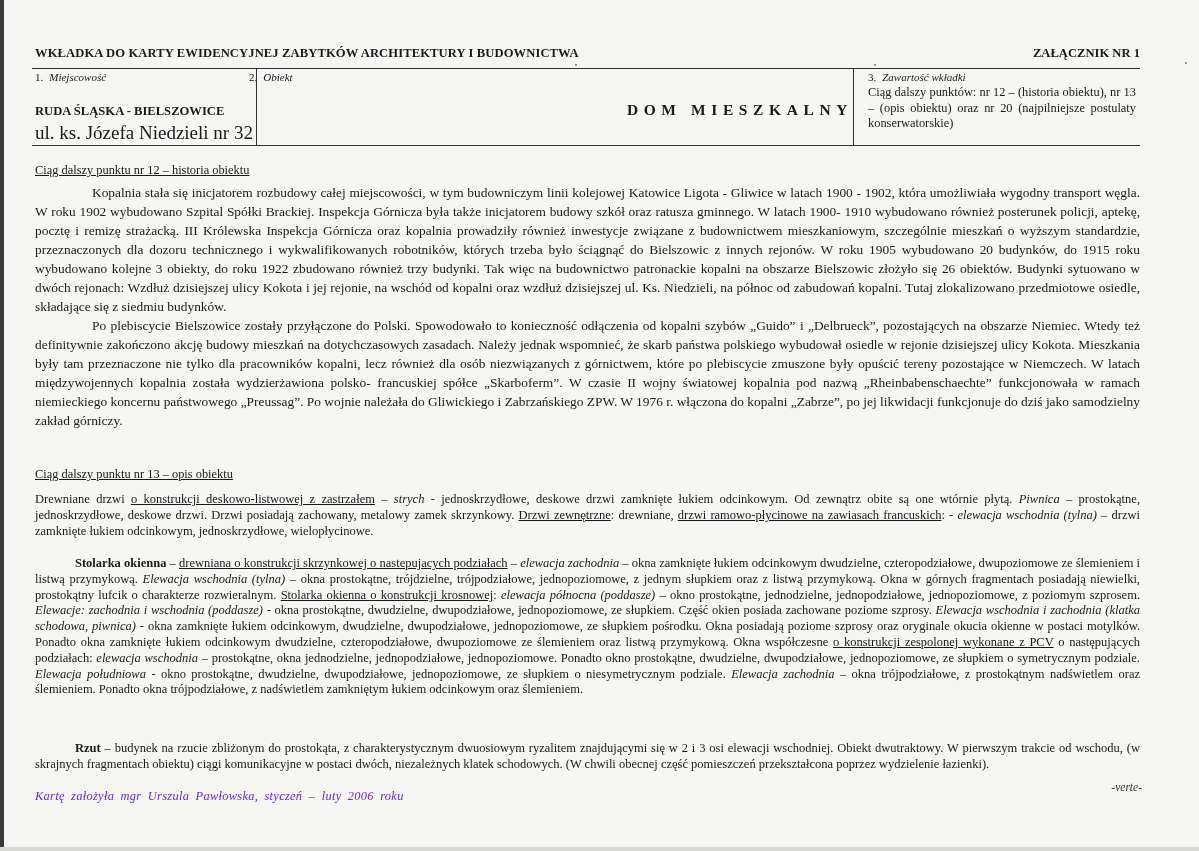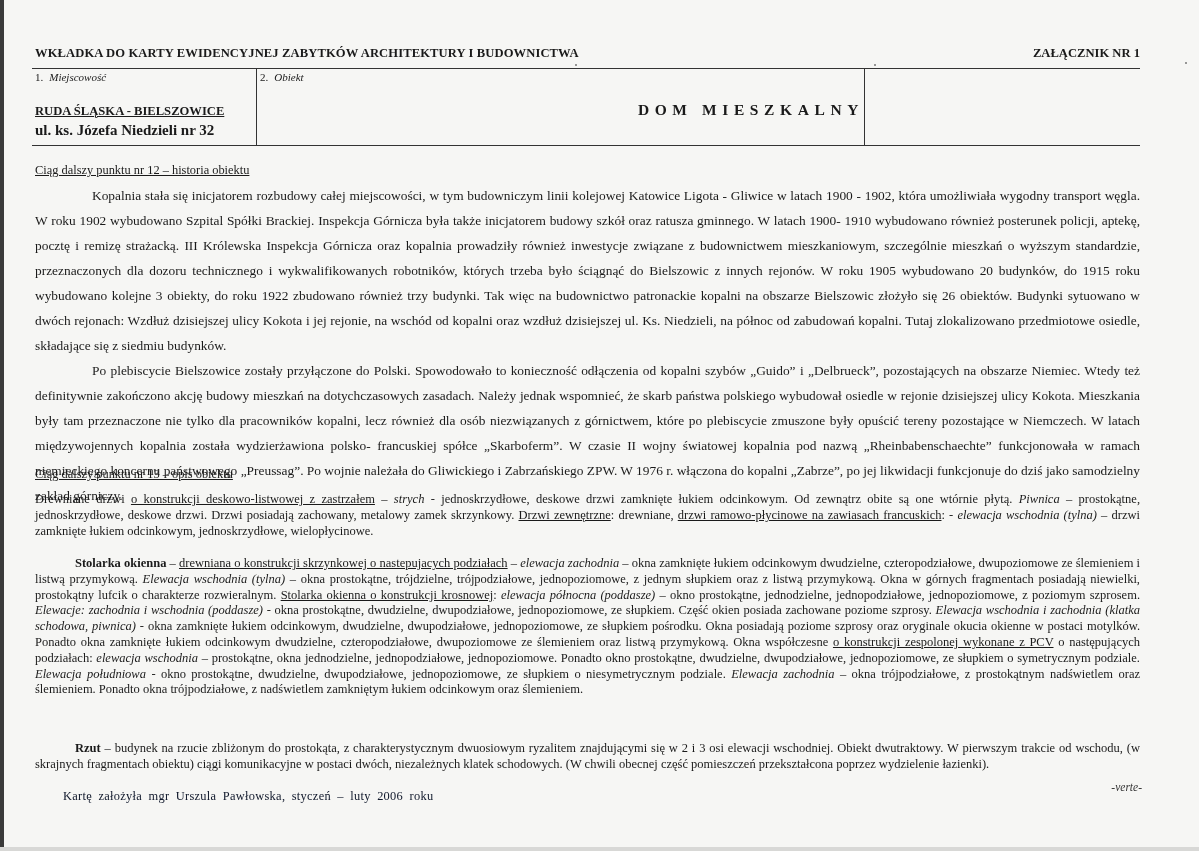--- a/index.html
+++ b/index.html
@@ -15,42 +15,42 @@
   .page { position: absolute; left: 35px; top: 0; width: 1110px; }
 
   .doc-header { position: absolute; top: 46px; left: 0; width: 1105px; height: 16px; }
   .doc-title { position: absolute; left: 0; top: 0; font-weight: bold; font-size: 12.6px; letter-spacing: 0.1px; }
   .doc-annex { position: absolute; right: 0; top: 0; font-weight: bold; font-size: 12.6px; }
 
   .form-table { position: absolute; top: 68px; left: -3px; width: 1108px; height: 76px;
     border-top: 1.5px solid #333; border-bottom: 1.5px solid #333; }
   .cell { position: absolute; top: 0; height: 76px; }
   .cell-1 { left: 0; width: 224px; border-right: 1px solid #333; }
-  .cell-2 { left: 225px; width: 607px; border-right: 1px solid #333; }
+  .cell-2 { left: 214px; width: 607px; border-right: 1px solid #333; }
   .cell-3 { left: 833px; width: 275px; }
   .cell-label { position: absolute; top: 2px; left: 3px; font-size: 11px; }
   .cell-label .num { font-style: normal; }
   .cell-label .txt { font-style: italic; margin-left: 6px; }
-  .loc-city { position: absolute; top: 35px; left: 3px; font-weight: bold; font-size: 12.6px; white-space: nowrap; text-decoration: underline; }
-  .loc-street { position: absolute; top: 53px; left: 3px; font-weight: bold; font-size: 15px; white-space: nowrap; }
+  .loc-city { position: absolute; top: 35px; left: 3px; font-weight: bold; font-size: 12.6px; white-space: nowrap; }
+  .loc-street { position: absolute; top: 53px; left: 3px; font-weight: normal; font-size: 19px; white-space: nowrap; }
   .object-name { position: absolute; top: 32px; left: 0; width: 607px; text-align: right;
     font-weight: bold; font-size: 15.5px; letter-spacing: 5.6px; }
   .contents-text { position: absolute; top: 16px; left: 3px; width: 268px; font-size: 12.4px; line-height: 15.5px;
     text-align: justify; }
 
   .section-link { position: absolute; left: 0; font-size: 12.4px; text-decoration: underline; }
-  .para-block { position: absolute; left: 0; width: 1105px; font-size: 13.4px; line-height: 25px; text-align: justify; }
+  .para-block { position: absolute; left: 0; width: 1105px; font-size: 13.4px; line-height: 19px; text-align: justify; }
   .para-block p { margin: 0; }
   .indent { text-indent: 57px; }
   .small-block { position: absolute; left: 0; width: 1105px; font-size: 12.5px; line-height: 15.8px; text-align: justify; }
   .small-block p { margin: 0; }
   u { text-decoration: underline; }
   i { font-style: italic; }
   b { font-weight: bold; margin-left: 40px; }
-  .signature { position: absolute; left: 0; top: 789px; font-size: 12.4px; word-spacing: 3px; letter-spacing: 0.3px; color: #0f172a; margin-left: 28px; }
+  .signature { position: absolute; left: 0; top: 789px; font-size: 12.4px; font-style: italic; word-spacing: 3px; letter-spacing: 0.3px; color: #6d28d9; }
   .verte { position: absolute; right: 3px; top: 781px; font-size: 11.5px; font-style: italic; color: #333; }
   .dot { position: absolute; width: 2px; height: 2px; background: #777; border-radius: 1px; }
 </style>
 </head>
 <body>
 
 <div class="edge-left"></div>
 <div class="edge-bottom"></div>
 
 <div class="page">
@@ -66,20 +66,26 @@
         <span class="num">1.</span><span class="txt">Miejscowość</span>
       </div>
       <div class="loc-city">RUDA ŚLĄSKA - BIELSZOWICE</div>
       <div class="loc-street">ul. ks. Józefa Niedzieli nr 32</div>
     </div>
     <div class="cell cell-2">
       <div class="cell-label">
         <span class="num">2.</span><span class="txt">Obiekt</span>
       </div>
       <div class="object-name">DOM MIESZKALNY</div>
+    </div>
+    <div class="cell cell-3">
+      <div class="cell-label">
+        <span class="num">3.</span><span class="txt">Zawartość wkładki</span>
+      </div>
+      <div class="contents-text">Ciąg dalszy punktów: nr 12 – (historia obiektu), nr 13 – (opis obiektu) oraz nr 20 (najpilniejsze postulaty konserwatorskie)</div>
     </div>
   </div>
 
   <div class="section-link" style="top:163px;">Ciąg dalszy punktu nr 12 – historia obiektu</div>
 
   <div class="para-block" style="top:183px;">
     <p class="indent">Kopalnia stała się inicjatorem rozbudowy całej miejscowości, w tym budowniczym linii kolejowej Katowice Ligota - Gliwice w latach 1900 - 1902, która umożliwiała wygodny transport węgla. W roku 1902 wybudowano Szpital Spółki Brackiej. Inspekcja Górnicza była także inicjatorem budowy szkół oraz ratusza gminnego. W latach 1900- 1910 wybudowano również posterunek policji, aptekę, pocztę i remizę strażacką. III Królewska Inspekcja Górnicza oraz kopalnia prowadziły również inwestycje związane z budownictwem mieszkaniowym, szczególnie mieszkań o wyższym standardzie, przeznaczonych dla dozoru technicznego i wykwalifikowanych robotników, których trzeba było ściągnąć do Bielszowic z innych rejonów. W roku 1905 wybudowano 20 budynków, do 1915 roku wybudowano kolejne 3 obiekty, do roku 1922 zbudowano również trzy budynki. Tak więc na budownictwo patronackie kopalni na obszarze Bielszowic złożyło się 26 obiektów. Budynki sytuowano w dwóch rejonach: Wzdłuż dzisiejszej ulicy Kokota i jej rejonie, na wschód od kopalni oraz wzdłuż dzisiejszej ul. Ks. Niedzieli, na północ od zabudowań kopalni. Tutaj zlokalizowano przedmiotowe osiedle, składające się z siedmiu budynków.</p>
     <p class="indent">Po plebiscycie Bielszowice zostały przyłączone do Polski. Spowodowało to konieczność odłączenia od kopalni szybów „Guido” i „Delbrueck”, pozostających na obszarze Niemiec. Wtedy też definitywnie zakończono akcję budowy mieszkań na dotychczasowych zasadach. Należy jednak wspomnieć, że skarb państwa polskiego wybudował osiedle w rejonie dzisiejszej ulicy Kokota. Mieszkania były tam przeznaczone nie tylko dla pracowników kopalni, lecz również dla osób niezwiązanych z górnictwem, które po plebiscycie zmuszone były opuścić tereny pozostające w Niemczech. W latach międzywojennych kopalnia została wydzierżawiona polsko- francuskiej spółce „Skarboferm”. W czasie II wojny światowej kopalnia pod nazwą „Rheinbabenschaechte” funkcjonowała w ramach niemieckiego koncernu państwowego „Preussag”. Po wojnie należała do Gliwickiego i Zabrzańskiego ZPW. W 1976 r. włączona do kopalni „Zabrze”, po jej likwidacji funkcjonuje do dziś jako samodzielny zakład górniczy.</p>
   </div>
 

